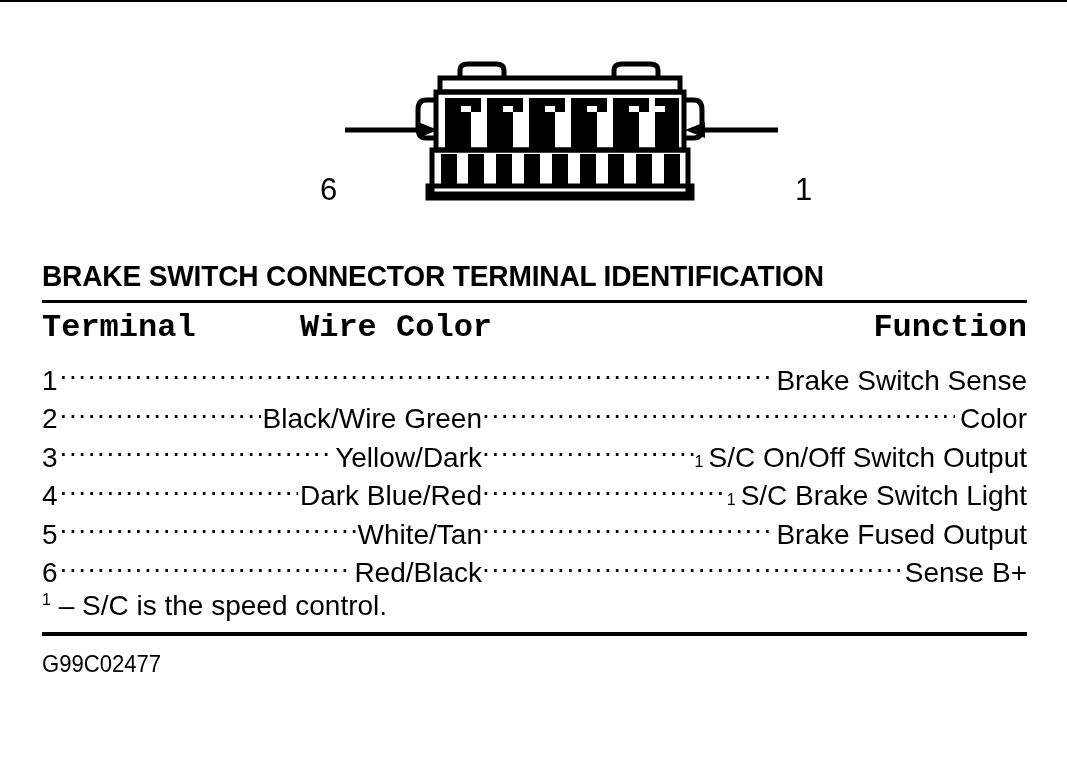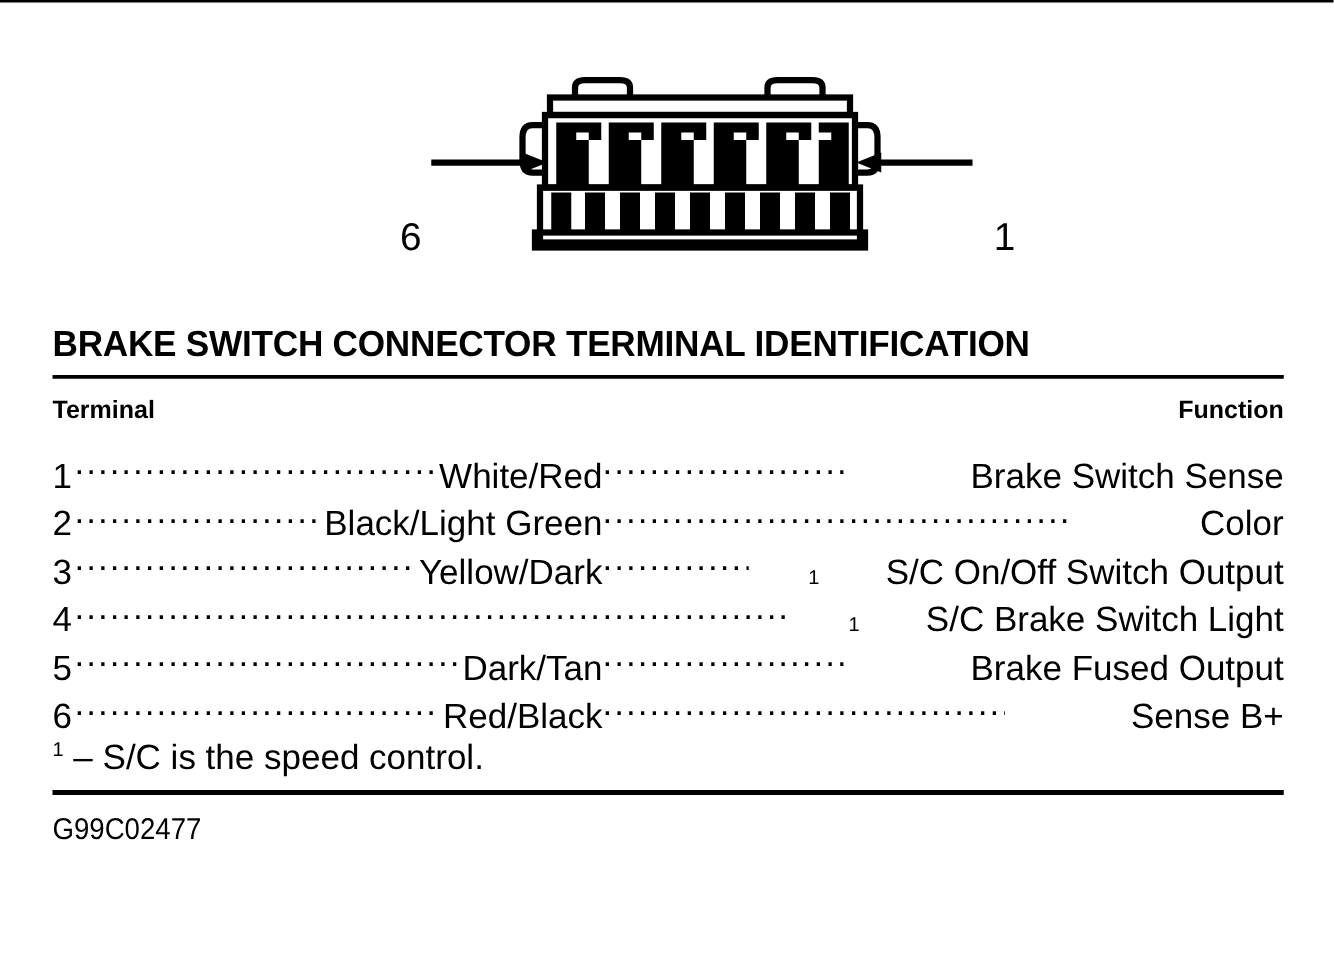--- a/index.html
+++ b/index.html
@@ -76,23 +76,24 @@
     width: 100%;
   }
   .rule-title  { height: 3px; margin-top: 6px; }
   .rule-bottom { height: 4px; margin-top: 6px; }
 
   .col-header {
     position: relative;
     height: 42px;
     margin-top: 4px;
     font-weight: bold;
-    font-size: 20px;
+    font-size: 32px;
     line-height: 42px;
     white-space: nowrap;
+    font-family: Liberation Mono, monospace;
   }
   .col-header .ch-terminal { position: absolute; left: 0px;   top: 0; }
   .col-header .ch-wire     { position: absolute; left: 258px; top: 0; }
   .col-header .ch-function { position: absolute; right: 0px;  top: 0; }
 
   
   .rows { margin-top: 2px; }
 
   .trow {
     position: relative;
@@ -111,21 +112,20 @@
     display: flex;
     align-items: baseline;
   }
   .seg-right {
     position: absolute;
     left: 440px;
     top: 0;
     width: 545px;
     display: flex;
     align-items: baseline;
-    gap: 48px;
   }
 
   .term-no { flex: 0 0 auto; padding-right: 2px; }
   .wire    { flex: 0 0 auto; padding-left: 2px; }
   .func    { flex: 0 0 auto; padding-left: 2px; }
 
   .leader {
     flex: 1 1 auto;
     overflow: hidden;
     position: relative;
@@ -242,43 +242,43 @@
 </div>
 
 <div class="table-block">
 
   <div class="table-title">BRAKE SWITCH CONNECTOR TERMINAL IDENTIFICATION</div>
 
   <div class="rule rule-title"></div>
 
   <div class="col-header">
     <span class="ch-terminal">Terminal</span>
+    <span class="ch-wire">Wire Color</span>
     <span class="ch-function">Function</span>
   </div>
 
   <div class="rows">
 
     <div class="trow">
       <div class="seg-left">
         <span class="term-no">1</span>
         <span class="leader"></span>
-        <span class="wire">White/Red</span>
       </div>
       <div class="seg-right">
         <span class="leader"></span>
         <span class="sup"></span>
         <span class="func">Brake Switch Sense</span>
       </div>
     </div>
 
     <div class="trow">
       <div class="seg-left">
         <span class="term-no">2</span>
         <span class="leader"></span>
-        <span class="wire">Black/Light Green</span>
+        <span class="wire">Black/Wire Green</span>
       </div>
       <div class="seg-right">
         <span class="leader"></span>
         <span class="sup"></span>
         <span class="func">Color</span>
       </div>
     </div>
 
     <div class="trow">
       <div class="seg-left">
@@ -290,33 +290,34 @@
         <span class="leader"></span>
         <span class="sup">1</span>
         <span class="func">S/C On/Off Switch Output</span>
       </div>
     </div>
 
     <div class="trow">
       <div class="seg-left">
         <span class="term-no">4</span>
         <span class="leader"></span>
+        <span class="wire">Dark Blue/Red</span>
       </div>
       <div class="seg-right">
         <span class="leader"></span>
         <span class="sup">1</span>
         <span class="func">S/C Brake Switch Light</span>
       </div>
     </div>
 
     <div class="trow">
       <div class="seg-left">
         <span class="term-no">5</span>
         <span class="leader"></span>
-        <span class="wire">Dark/Tan</span>
+        <span class="wire">White/Tan</span>
       </div>
       <div class="seg-right">
         <span class="leader"></span>
         <span class="sup"></span>
         <span class="func">Brake Fused Output</span>
       </div>
     </div>
 
     <div class="trow">
       <div class="seg-left">

